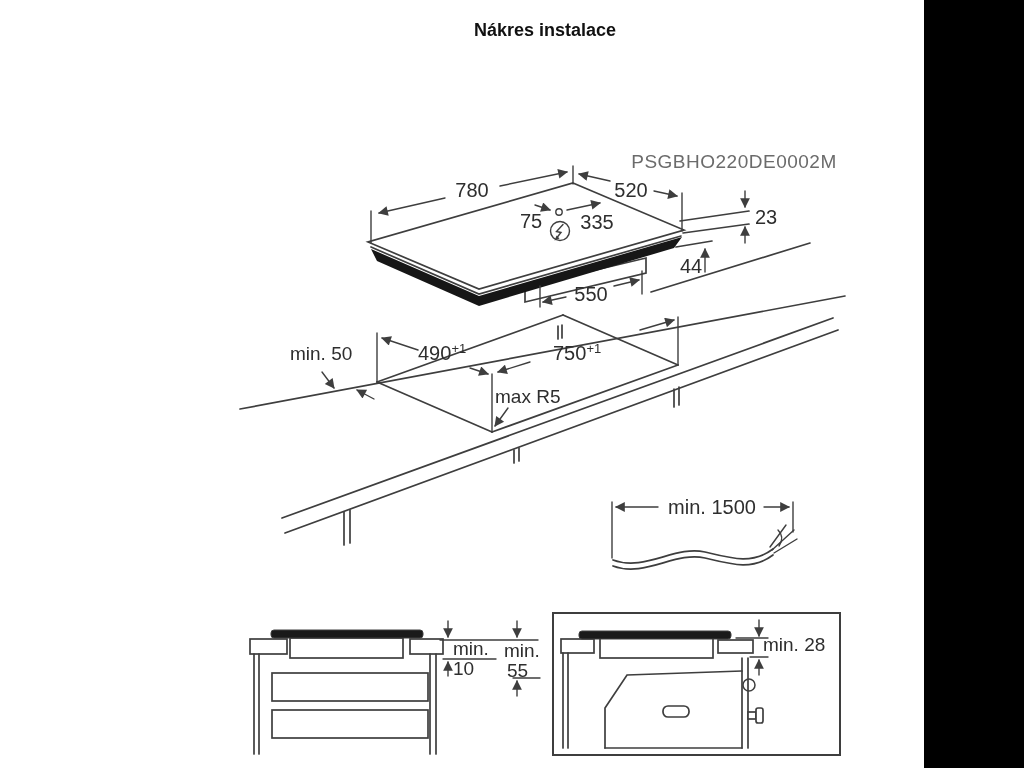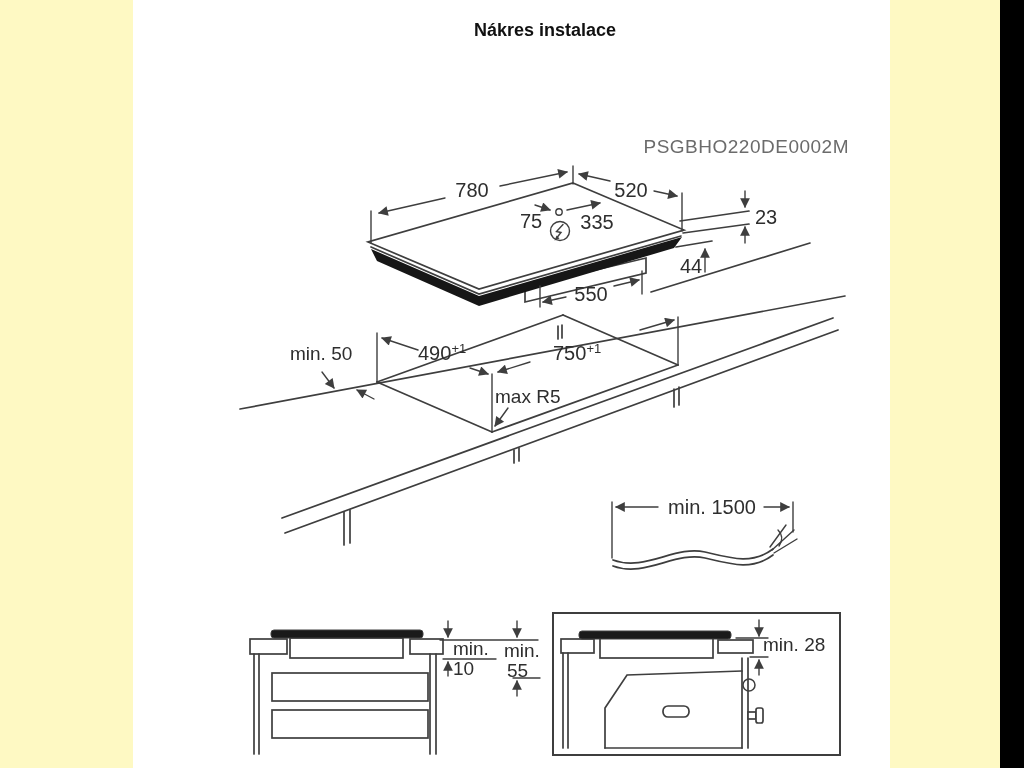--- a/index.html
+++ b/index.html
@@ -1,22 +1,22 @@
 <!DOCTYPE html>
 <html><head>
 <meta charset="utf-8">
 <style>
   html,body{margin:0;padding:0;background:#000;}
-  #stage{position:relative;width:1000px;height:768px;background:#fef9c3;overflow:hidden;
+  #stage{position:relative;width:924px;height:768px;background:#ffffff;overflow:hidden;
          font-family:"Liberation Sans", sans-serif;}
   #paper{position:absolute;left:133px;top:0;width:757px;height:768px;background:#fff;}
   #drawing{position:absolute;left:0;top:0;width:1024px;height:768px;}
   .title{position:absolute;left:380px;top:20px;width:330px;text-align:center;
          font-size:18px;font-weight:bold;color:#111;}
-  .model{position:absolute;left:619px;top:136px;width:230px;text-align:right;
+  .model{position:absolute;left:619px;top:151px;width:230px;text-align:center;
          font-size:19px;color:#6b6b6b;letter-spacing:.5px;}
   svg text{font-family:"Liberation Sans", sans-serif;fill:#2e2e2e;}
   .dim{font-size:20px;}
   .dimS{font-size:19px;}
   .sup{font-size:13px;}
   .ln{stroke:#3e3e3e;stroke-width:1.7;fill:none;stroke-linecap:round;}
   .dl{stroke:#3e3e3e;stroke-width:1.4;fill:none;stroke-linecap:round;}
   .shape{stroke:#3e3e3e;stroke-width:1.7;fill:#fff;}
 </style>
 </head>

